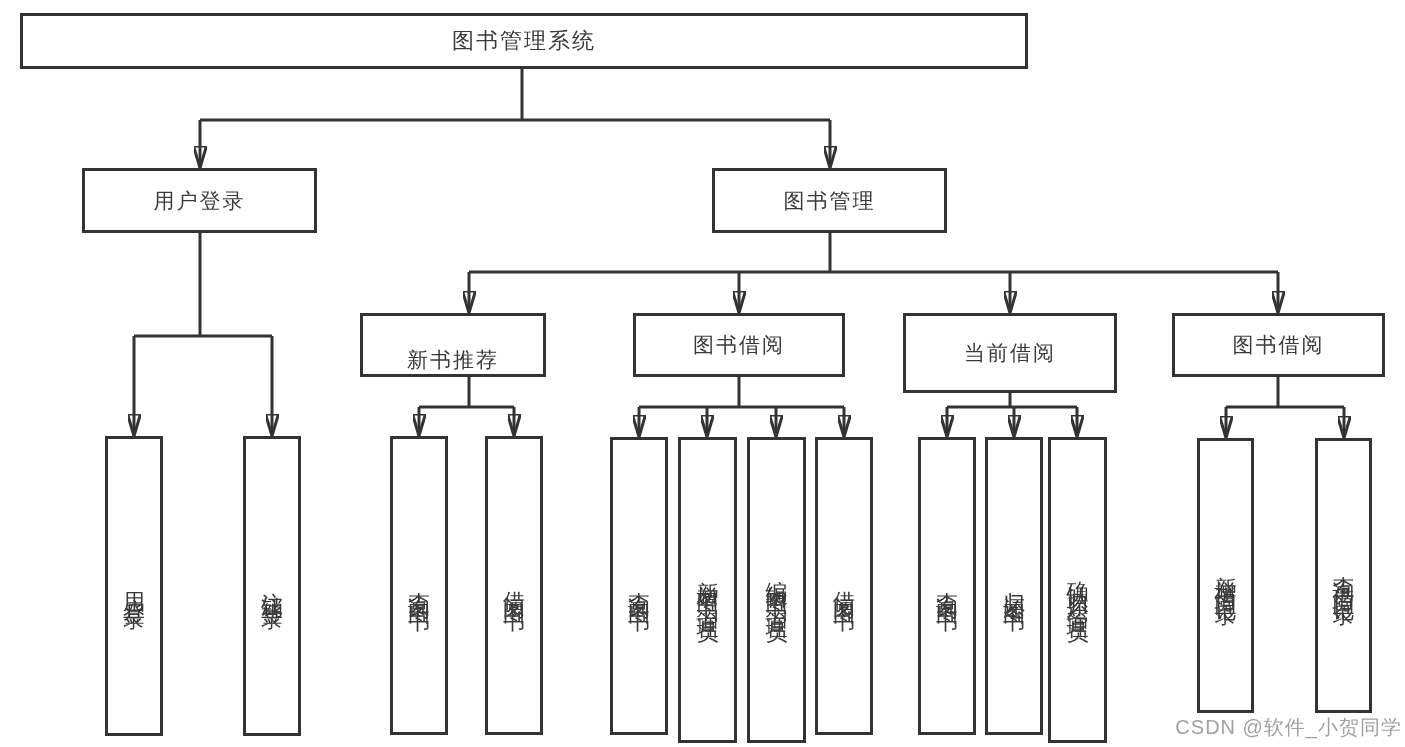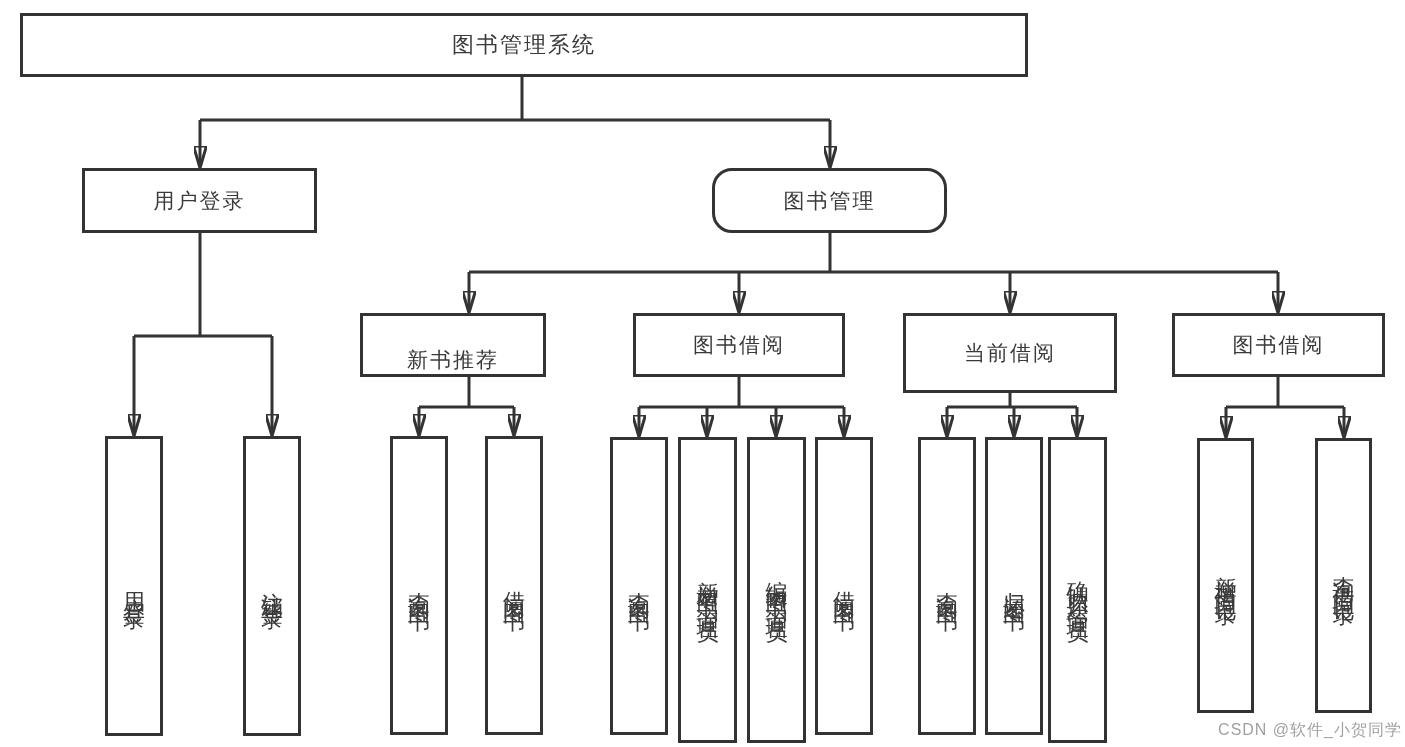--- a/index.html
+++ b/index.html
@@ -49,21 +49,21 @@
     font-size: 22px;
     line-height: 1;
     letter-spacing: 6px;
     color: #3a3a3a;
     white-space: nowrap;
   }
   #watermark {
     position: absolute;
     right: 3px;
     bottom: 6px;
-    font-size: 16px;
+    font-size: 20px;
     color: rgba(152, 152, 152, 0.92);
     letter-spacing: 1px;
     z-index: 3;
     white-space: nowrap;
   }
 </style>
 </head>
 <body>
 
 <div id="canvas">
@@ -109,28 +109,28 @@
     <path d="M947 407 V435" marker-end="url(#arw)"></path>
     <path d="M1014 407 V435" marker-end="url(#arw)"></path>
     <path d="M1077 407 V435" marker-end="url(#arw)"></path>
 
     <path d="M1278 377 V407"></path>
     <path d="M1226 407 H1344"></path>
     <path d="M1226 407 V436" marker-end="url(#arw)"></path>
     <path d="M1344 407 V436" marker-end="url(#arw)"></path>
   </svg>
 
-  <div class="box" style="left:20px; top:13px; width:1008px; height:64px;">
+  <div class="box" style="left:20px; top:13px; width:1008px; height:56px;">
     <span class="lbl root-lbl">图书管理系统</span>
   </div>
 
   <div class="box" style="left:82px; top:168px; width:235px; height:65px;">
     <span class="lbl">用户登录</span>
   </div>
-  <div class="box" style="left:712px; top:168px; width:235px; height:65px;border-radius:20px;">
+  <div class="box" style="left:712px; top:168px; width:235px; height:65px;">
     <span class="lbl">图书管理</span>
   </div>
 
   <div class="box" style="left:360px; top:313px; width:186px; height:64px;align-items:flex-end;">
     <span class="lbl">新书推荐</span>
   </div>
   <div class="box" style="left:633px; top:313px; width:212px; height:64px;justify-content:center;">
     <span class="lbl">图书借阅</span>
   </div>
   <div class="box" style="left:903px; top:313px; width:214px; height:80px;">

